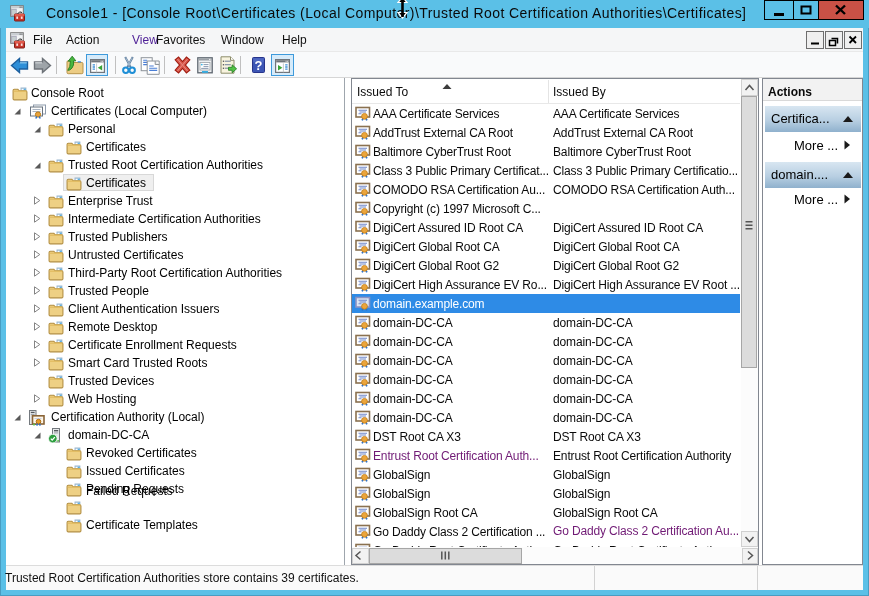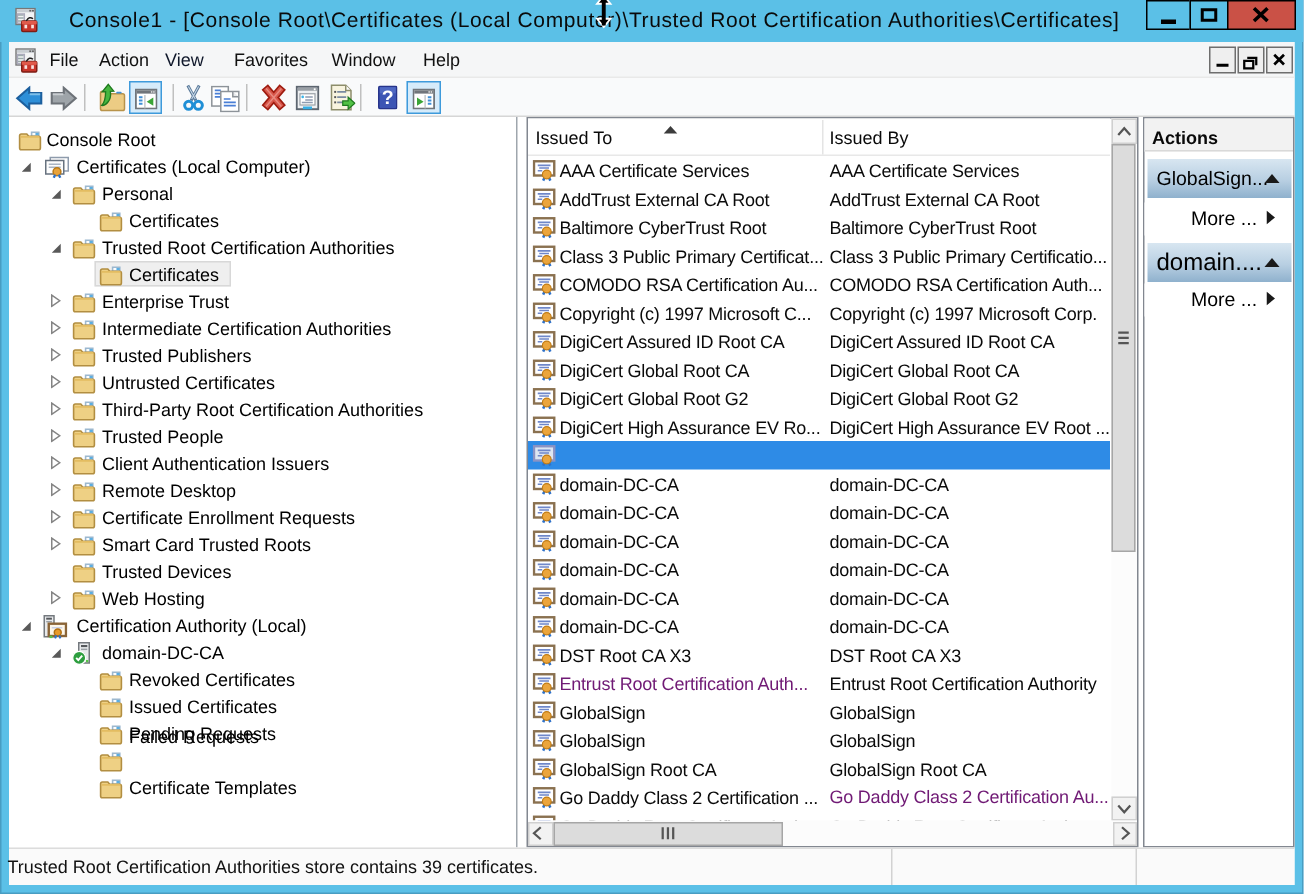--- a/index.html
+++ b/index.html
@@ -21,21 +21,21 @@
 <div class="abs tbtn" style="left:793px;width:26px;background:#5bc0e7"><svg width="24" height="18">
       <rect x="7.5" y="5.5" width="9" height="7" fill="none" stroke="#000" stroke-width="2"></rect>
     </svg></div>
 <div class="abs tbtn" style="left:818px;width:46px;background:#ca5146"><svg width="44" height="18">
       <path d="M17 4.5 L26 13 M26 4.5 L17 13" stroke="#000" stroke-width="2.4"></path>
     </svg></div>
 <div class="abs" style="left:6px;top:28px;width:857px;height:562px;background:#fff"></div>
 <div class="abs" style="left:6px;top:28px;width:857px;height:24px;background:#f5f6f7;border-bottom:1px solid #e9e9e9"></div>
 <div class="abs" style="left:33px;top:33px;color:#111">File</div>
 <div class="abs" style="left:66px;top:33px;color:#111">Action</div>
-<div class="abs" style="left:110px;top:33px;color:#0f172a">View</div>
+<div class="abs" style="left:132px;top:33px;color:#4c1d95">View</div>
 <div class="abs" style="left:156px;top:33px;color:#111">Favorites</div>
 <div class="abs" style="left:221px;top:33px;color:#111">Window</div>
 <div class="abs" style="left:282px;top:33px;color:#111">Help</div>
 <div class="abs mdibtn" style="left:806px"><svg width="16" height="16">
       <rect x="4" y="10.5" width="8" height="2" fill="#000"></rect>
     </svg></div>
 <div class="abs mdibtn" style="left:825px"><svg width="16" height="16">
       <path d="M5.5 6.5 h6 v5 M3.5 8.5 h6 v5 h-6 z" fill="none" stroke="#000" stroke-width="1.5"></path>
     </svg></div>
 <div class="abs mdibtn" style="left:844px"><svg width="16" height="16">
@@ -425,21 +425,20 @@
 </svg>
 <div class="abs" style="left:201px;top:79px;width:188px;white-space:nowrap;overflow:hidden;letter-spacing:-0.15px;color:#0a0a0a">COMODO RSA Certification Auth...</div>
 <div class="abs" style="left:21px;top:79px;width:179px;white-space:nowrap;overflow:hidden;letter-spacing:-0.15px;color:#0a0a0a">COMODO RSA Certification Au...</div>
 <svg class="abs" style="left:3px;top:97px" width="16" height="16" viewBox="0 0 16 16">
 <rect x="1" y="1.5" width="13.5" height="9.5" fill="#fff" stroke="#8a7150" stroke-width="1.6"></rect>
 <path d="M3.5 4.2 h8.5 M4.5 6 h6.5 M3.5 7.8 h3" stroke="#6f87c9" stroke-width="1.1"></path>
 <path d="M8.3 11.8 l-1.2 2.6 M10.7 11.8 l1.2 2.6" stroke="#2f72c9" stroke-width="1.7"></path>
 <circle cx="9.5" cy="10.3" r="2.9" fill="#eba53c" stroke="#c17c15" stroke-width="0.8"></circle>
 </svg>
 <div class="abs" style="left:21px;top:98px;width:179px;white-space:nowrap;overflow:hidden;letter-spacing:-0.15px;color:#0a0a0a">Copyright (c) 1997 Microsoft C...</div>
-<div class="abs" style="left:201px;top:98px;width:188px;white-space:nowrap;overflow:hidden;letter-spacing:-0.15px;color:#0a0a0a">Copyright (c) 1997 Microsoft Corp.</div>
 <svg class="abs" style="left:3px;top:116px" width="16" height="16" viewBox="0 0 16 16">
 <rect x="1" y="1.5" width="13.5" height="9.5" fill="#fff" stroke="#8a7150" stroke-width="1.6"></rect>
 <path d="M3.5 4.2 h8.5 M4.5 6 h6.5 M3.5 7.8 h3" stroke="#6f87c9" stroke-width="1.1"></path>
 <path d="M8.3 11.8 l-1.2 2.6 M10.7 11.8 l1.2 2.6" stroke="#2f72c9" stroke-width="1.7"></path>
 <circle cx="9.5" cy="10.3" r="2.9" fill="#eba53c" stroke="#c17c15" stroke-width="0.8"></circle>
 </svg>
 <div class="abs" style="left:21px;top:117px;width:179px;white-space:nowrap;overflow:hidden;letter-spacing:-0.15px;color:#0a0a0a">DigiCert Assured ID Root CA</div>
 <div class="abs" style="left:201px;top:117px;width:188px;white-space:nowrap;overflow:hidden;letter-spacing:-0.15px;color:#0a0a0a">DigiCert Assured ID Root CA</div>
 <svg class="abs" style="left:3px;top:135px" width="16" height="16" viewBox="0 0 16 16">
 <rect x="1" y="1.5" width="13.5" height="9.5" fill="#fff" stroke="#8a7150" stroke-width="1.6"></rect>
@@ -465,20 +464,21 @@
 </svg>
 <div class="abs" style="left:21px;top:174px;width:179px;white-space:nowrap;overflow:hidden;letter-spacing:-0.15px;color:#0a0a0a">DigiCert High Assurance EV Ro...</div>
 <div class="abs" style="left:201px;top:174px;width:188px;white-space:nowrap;overflow:hidden;letter-spacing:-0.15px;color:#0a0a0a">DigiCert High Assurance EV Root ...</div>
 <div class="abs" style="left:0;top:190px;width:388px;height:19px;background:#2e8be6"></div>
 <svg class="abs" style="left:3px;top:192px" width="16" height="16" viewBox="0 0 16 16">
 <rect x="1" y="1.5" width="13.5" height="9.5" fill="#dce6f2" stroke="#8a93c4" stroke-width="1.6"></rect>
 <path d="M3.5 4.2 h8.5 M4.5 6 h6.5 M3.5 7.8 h3" stroke="#6f87c9" stroke-width="1.1"></path>
 <path d="M8.3 11.8 l-1.2 2.6 M10.7 11.8 l1.2 2.6" stroke="#2f72c9" stroke-width="1.7"></path>
 <circle cx="9.5" cy="10.3" r="2.9" fill="#eba53c" stroke="#c17c15" stroke-width="0.8"></circle>
 </svg>
+<div class="abs" style="left:21px;top:193px;width:179px;white-space:nowrap;overflow:hidden;letter-spacing:-0.15px;color:#fff">domain.example.com</div>
 <svg class="abs" style="left:3px;top:211px" width="16" height="16" viewBox="0 0 16 16">
 <rect x="1" y="1.5" width="13.5" height="9.5" fill="#fff" stroke="#8a7150" stroke-width="1.6"></rect>
 <path d="M3.5 4.2 h8.5 M4.5 6 h6.5 M3.5 7.8 h3" stroke="#6f87c9" stroke-width="1.1"></path>
 <path d="M8.3 11.8 l-1.2 2.6 M10.7 11.8 l1.2 2.6" stroke="#2f72c9" stroke-width="1.7"></path>
 <circle cx="9.5" cy="10.3" r="2.9" fill="#eba53c" stroke="#c17c15" stroke-width="0.8"></circle>
 </svg>
 <div class="abs" style="left:21px;top:212px;width:179px;white-space:nowrap;overflow:hidden;letter-spacing:-0.15px;color:#0a0a0a">domain-DC-CA</div>
 <div class="abs" style="left:201px;top:212px;width:188px;white-space:nowrap;overflow:hidden;letter-spacing:-0.15px;color:#0a0a0a">domain-DC-CA</div>
 <svg class="abs" style="left:3px;top:230px" width="16" height="16" viewBox="0 0 16 16">
 <rect x="1" y="1.5" width="13.5" height="9.5" fill="#fff" stroke="#8a7150" stroke-width="1.6"></rect>
@@ -600,33 +600,33 @@
     <path d="M1.8 1.5 v8 M5.3 1.5 v8 M8.8 1.5 v8" stroke="#555" stroke-width="1.5"></path>
   </svg>
 <div class="abs" style="left:742px;top:548px;width:16px;height:16px;background:#f2f2f2;border:1px solid #d0d0d0"></div>
 <svg class="abs" style="left:743px;top:548px" width="14" height="16" viewBox="0 0 14 16">
     <path d="M5 3.5 L9.5 7.5 L5 11.5" fill="none" stroke="#555" stroke-width="1.5"></path>
   </svg>
 <div class="abs" style="left:762px;top:78px;width:101px;height:487px;background:#fff;border:1px solid #828790"></div>
 <div class="abs" style="left:763px;top:79px;width:99px;height:22px;background:#f2f2f2;border-bottom:1px solid #d9d9d9"></div>
 <div class="abs" style="left:768px;top:85px;font-weight:bold;color:#0a0a0a">Actions</div>
 <div class="abs agroup" style="top:106px">
-    <div class="abs" style="left:6px;top:5px;font-size:13px">GlobalSign...</div>
+    <div class="abs" style="left:6px;top:5px;font-size:13px">Certifica...</div>
     <svg class="abs" style="left:77px;top:9px" width="12" height="8" viewBox="0 0 12 8">
       <path d="M6 1 L11 7 H1 z" fill="#1a1a1a"></path>
     </svg>
   </div>
 <div class="abs amore" style="top:135px">
     <div class="abs" style="left:31px;top:3px;font-size:13px">More ...</div>
     <svg class="abs" style="left:80px;top:4px" width="8" height="12" viewBox="0 0 8 12">
       <path d="M1.5 1.5 L7 6 L1.5 10.5 z" fill="#1a1a1a"></path>
     </svg>
   </div>
 <div class="abs agroup" style="top:162px">
-    <div class="abs" style="left:6px;top:5px;font-size:16px">domain....</div>
+    <div class="abs" style="left:6px;top:5px;font-size:13px">domain....</div>
     <svg class="abs" style="left:77px;top:9px" width="12" height="8" viewBox="0 0 12 8">
       <path d="M6 1 L11 7 H1 z" fill="#1a1a1a"></path>
     </svg>
   </div>
 <div class="abs amore" style="top:189px">
     <div class="abs" style="left:31px;top:3px;font-size:13px">More ...</div>
     <svg class="abs" style="left:80px;top:4px" width="8" height="12" viewBox="0 0 8 12">
       <path d="M1.5 1.5 L7 6 L1.5 10.5 z" fill="#1a1a1a"></path>
     </svg>
   </div>

